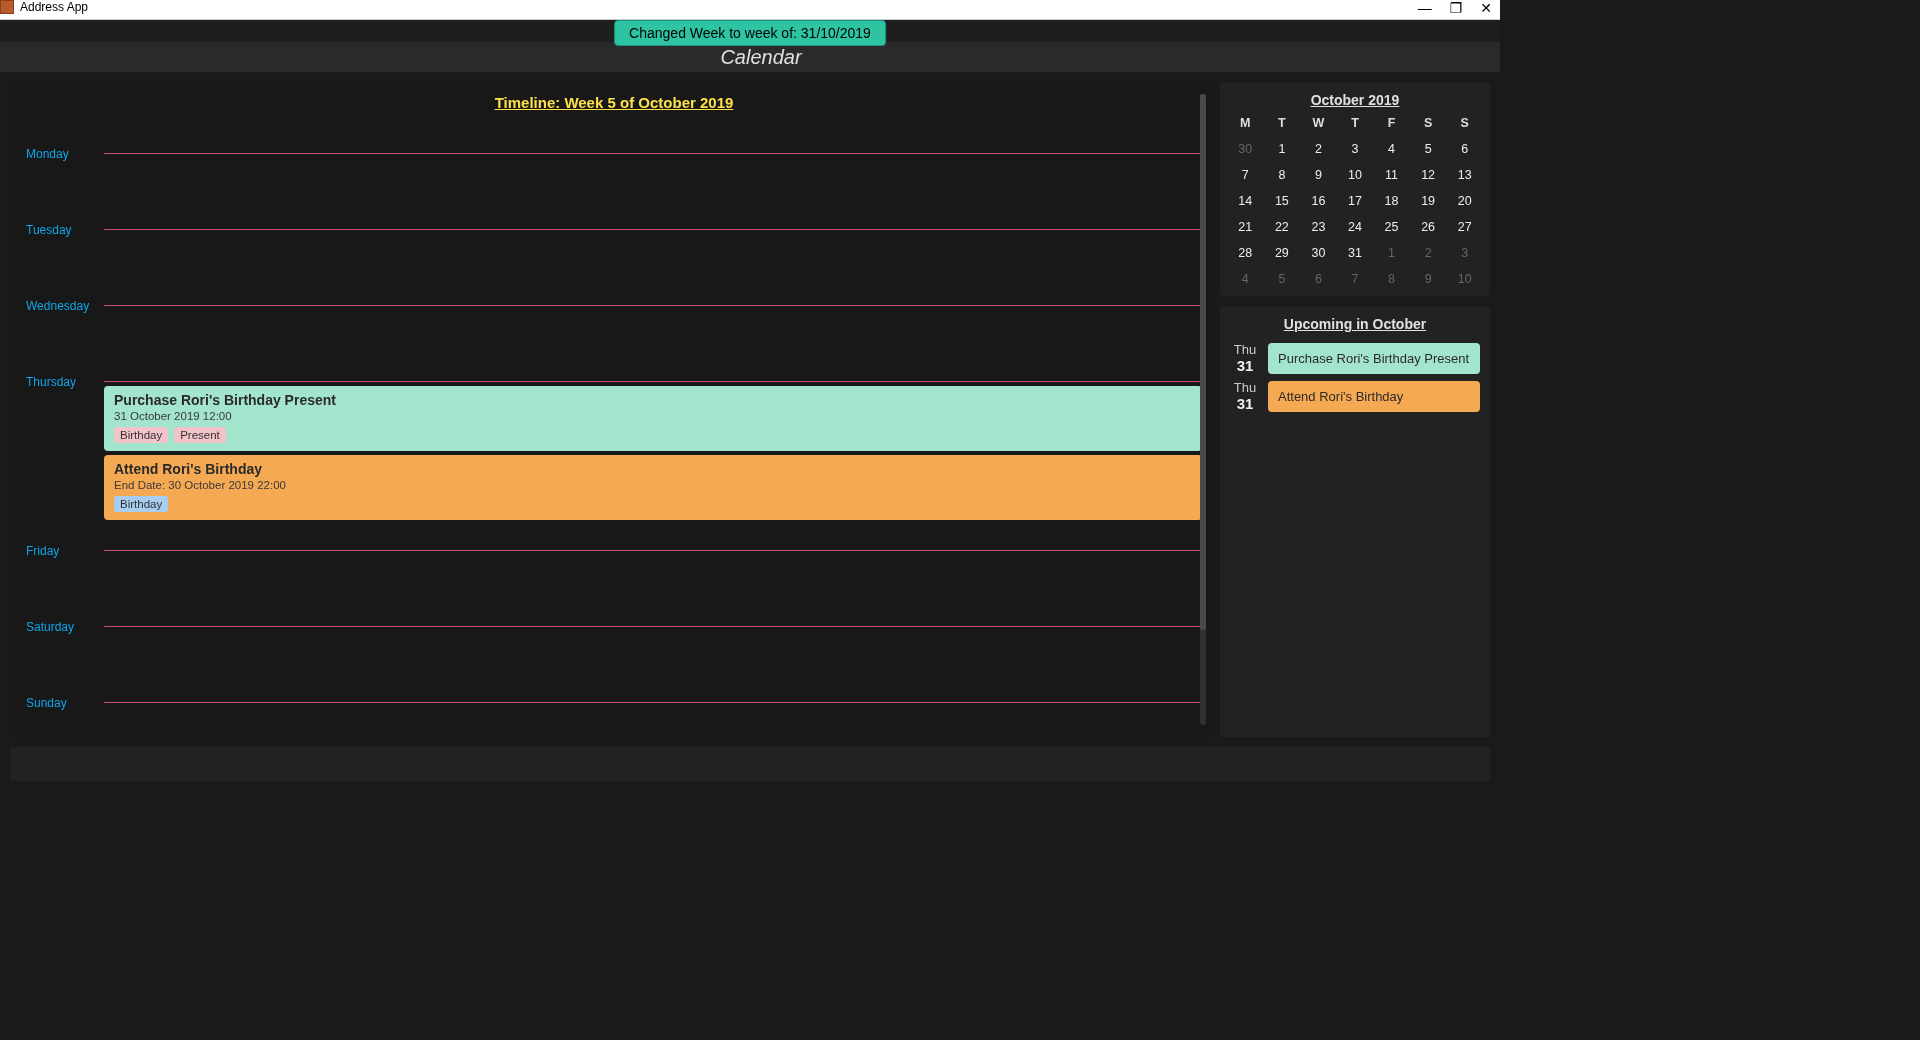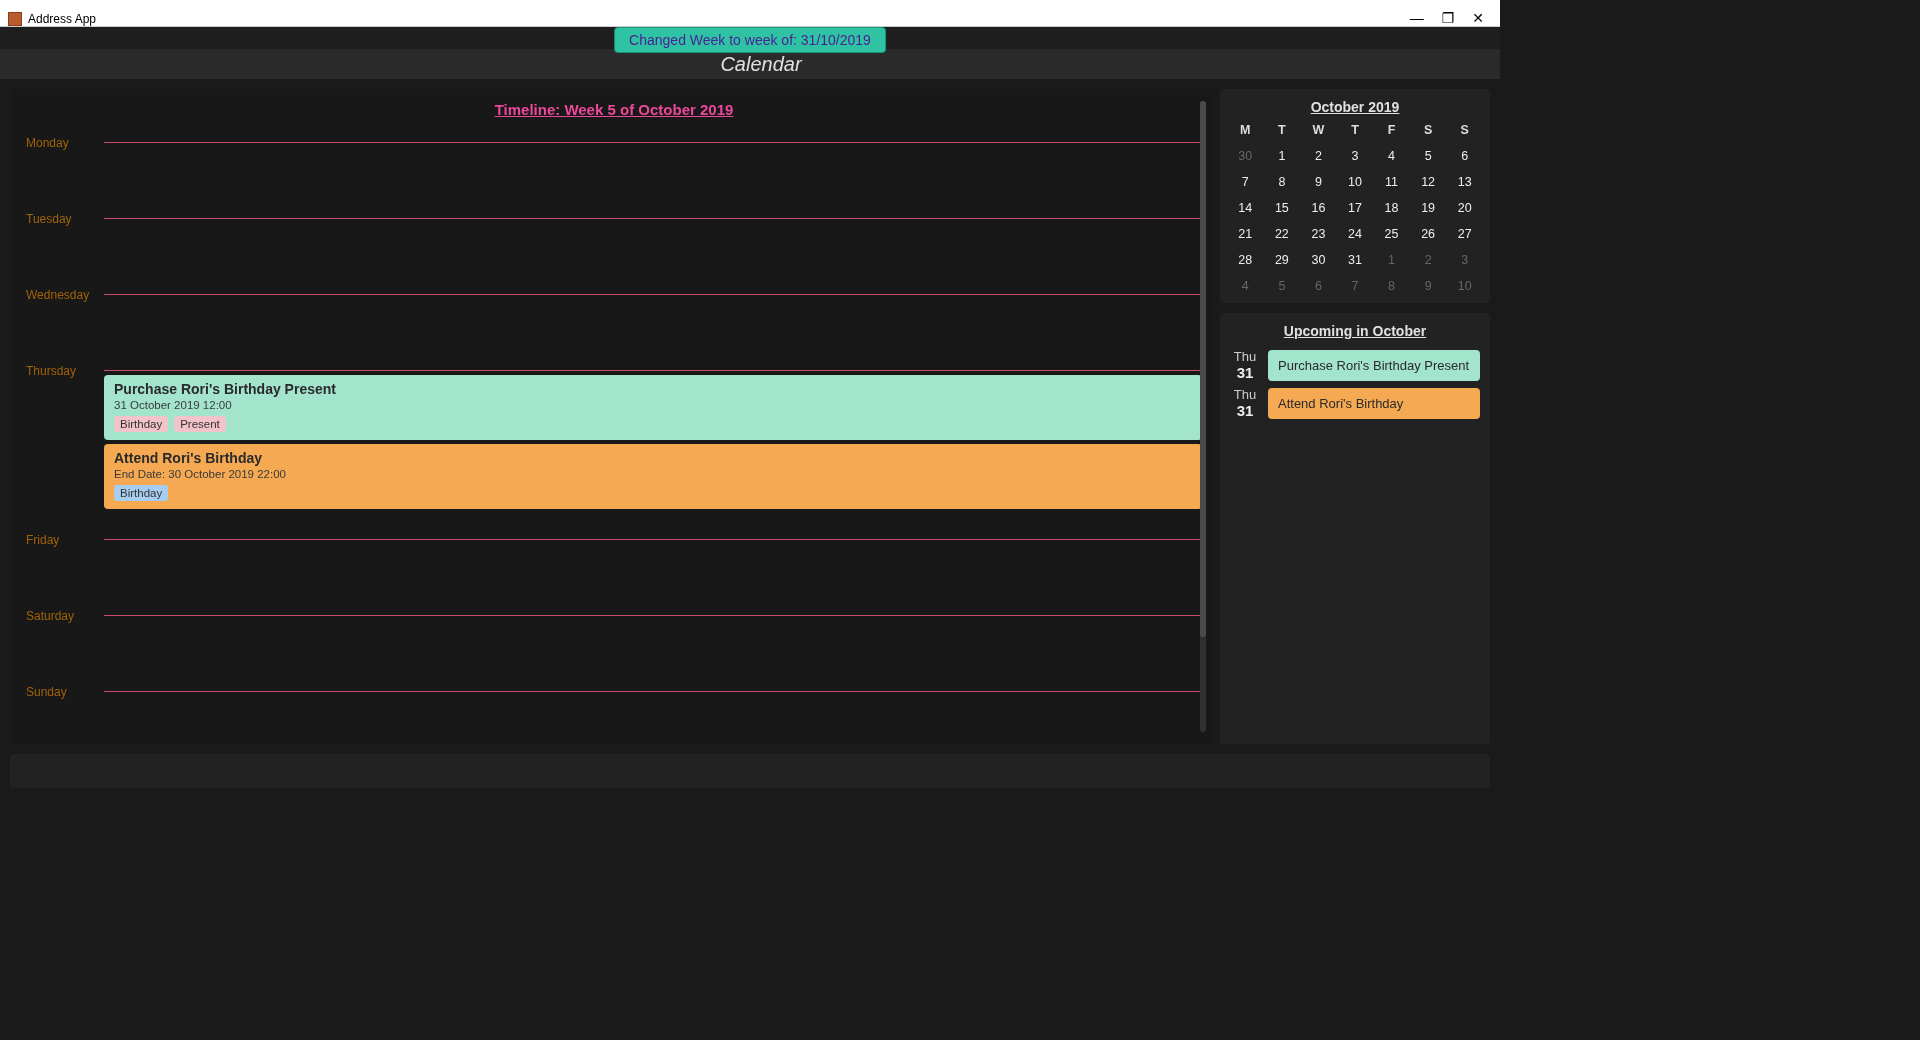--- a/index.html
+++ b/index.html
@@ -8,24 +8,24 @@
   background: #1a1a1a;
   color: #e0e0e0;
   width: 1500px;
   height: 812px;
   overflow: hidden;
   font-size: 13px;
 }
 .titlebar {
   background: #fff;
   color: #000;
-  height: 27px;
+  height: 20px;
   display: flex;
-  align-items: flex-end;
-  padding: 0 8px;
+  align-items: flex-start;
+  padding: 0 0;
   border-bottom: 1px solid #ccc;
 }
 .titlebar .icon {
   width: 14px; height: 14px;
   background: #b85c2e;
   margin-right: 6px;
   border: 1px solid #8a3f1a;
 }
 .titlebar .title { font-size: 12px; }
 .titlebar .controls { margin-left: auto; display: flex; gap: 18px; padding-right: 8px; }
@@ -41,21 +41,21 @@
   background: #2a2a2a;
   position: relative;
   height: 30px;
 }
 .notification {
   position: absolute;
   top: -22px;
   left: 50%;
   transform: translateX(-50%);
   background: #2ec4a3;
-  color: #4c1d95;
+  color: #000000;
   padding: 4px 14px;
   border-radius: 4px;
   font-size: 14px;
   border: 1px solid #1a9478;
   z-index: 10;
 }
 .app-title {
   text-align: center;
   font-style: italic;
   font-size: 20px;
@@ -77,32 +77,32 @@
   border-radius: 4px;
   padding: 12px 8px 12px 16px;
   position: relative;
   overflow: hidden;
 }
 .timeline-title {
   text-align: center;
   font-size: 15px;
   font-weight: 600;
   text-decoration: underline;
-  color: #ec4899;
-  margin-bottom: 0;
+  color: #fde047;
+  margin-bottom: 18px;
 }
 .day-row {
   display: flex;
   align-items: flex-start;
   margin-bottom: 2px;
 }
 .day-label {
   width: 78px;
   font-size: 12px;
-  color: #a16207;
+  color: #0ea5e9;
   padding-top: 18px;
   flex-shrink: 0;
 }
 .day-lane {
   flex: 1;
   border-top: 1px solid #c9516b;
   margin-top: 24px;
   min-height: 50px;
   padding-bottom: 4px;
 }

